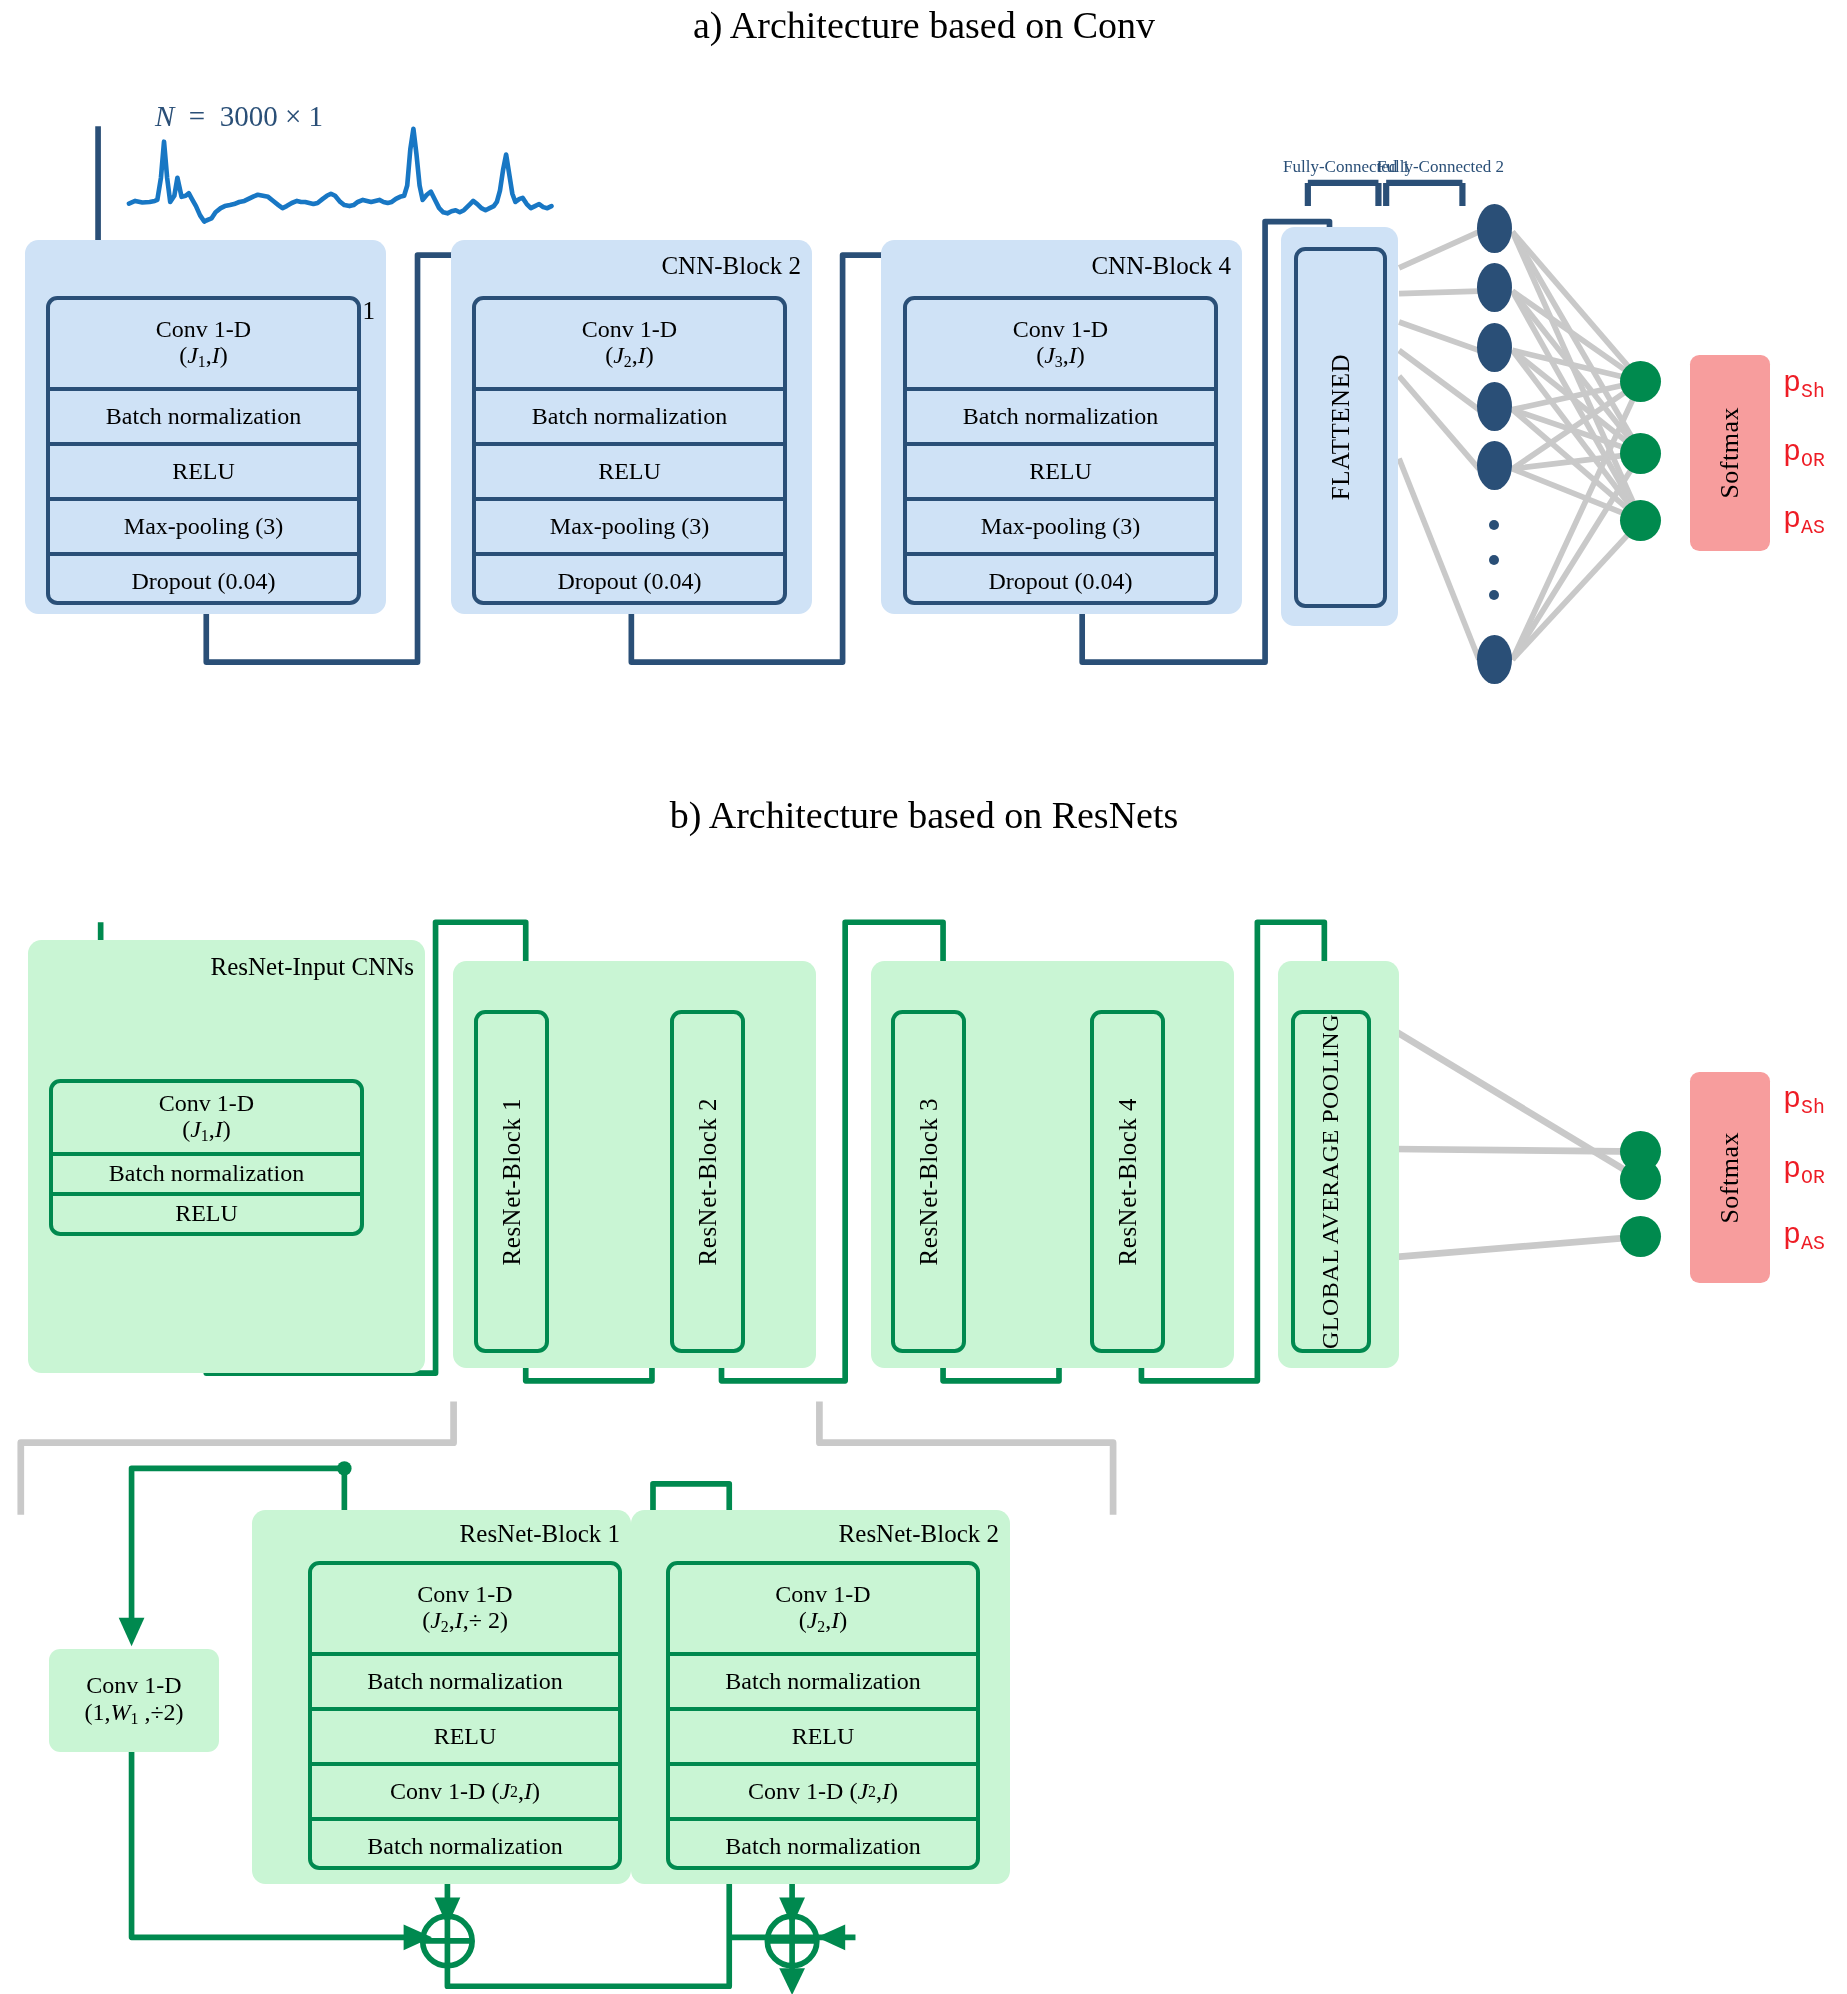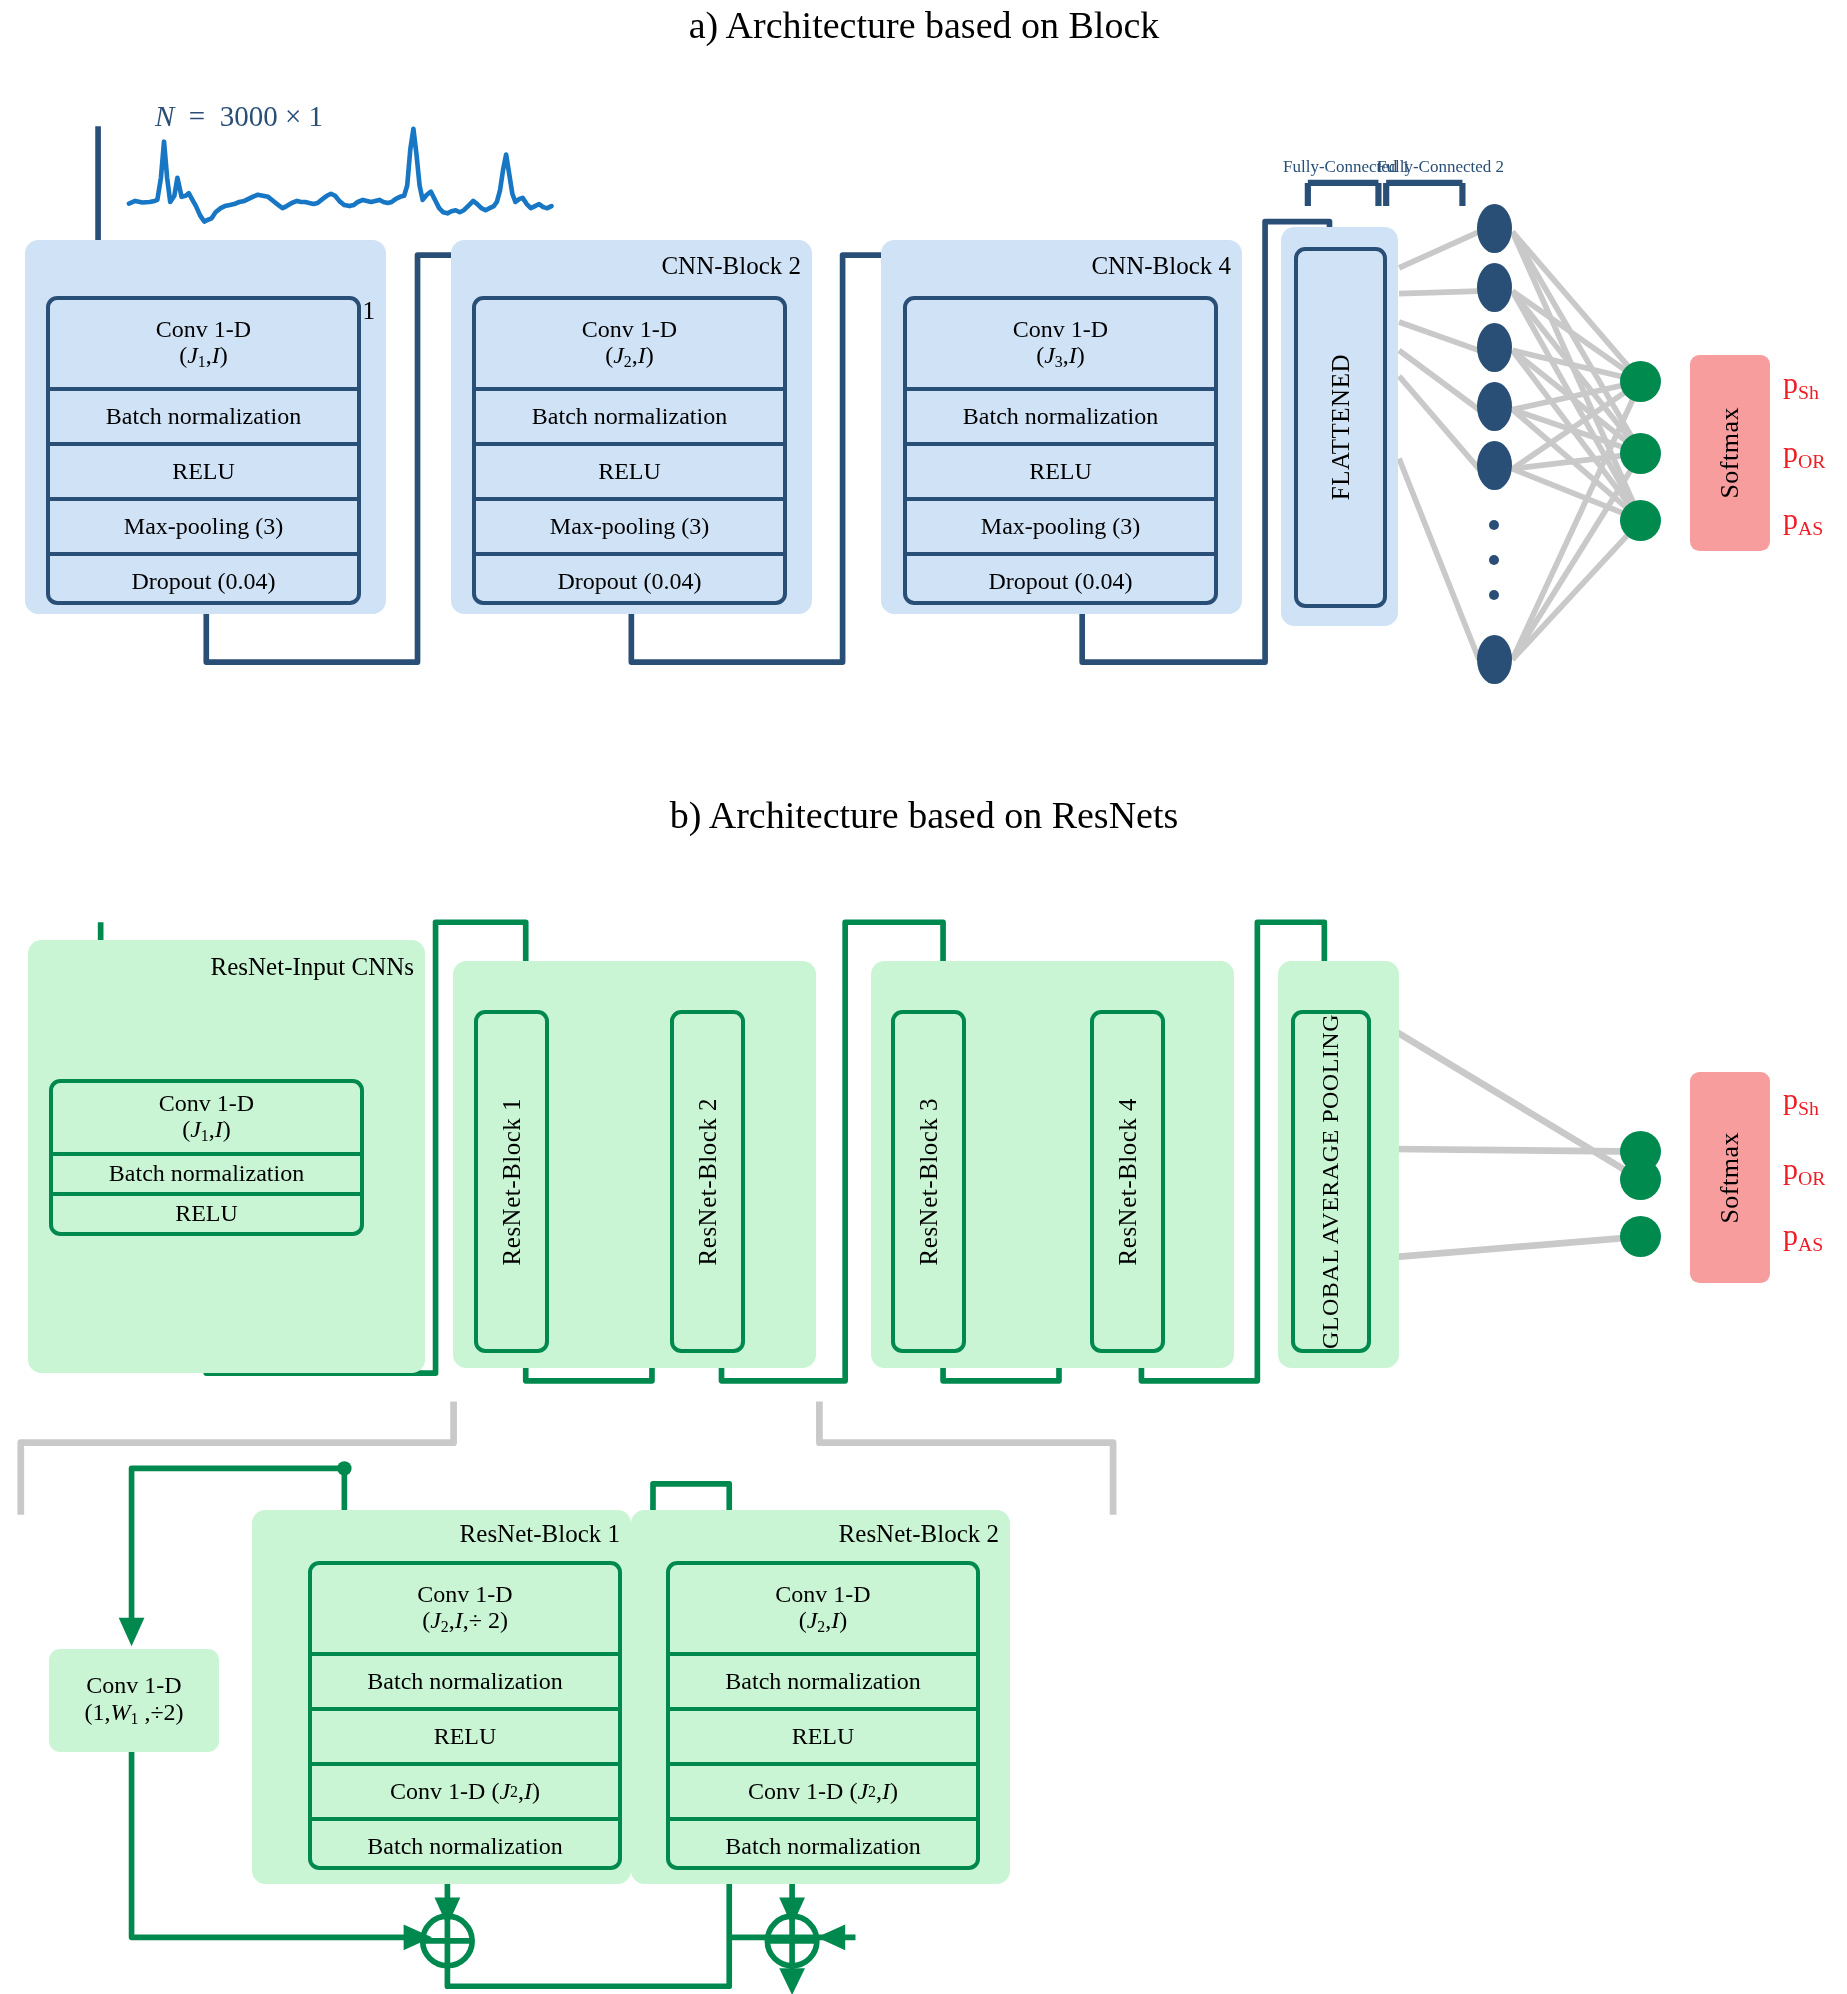--- a/index.html
+++ b/index.html
@@ -58,31 +58,31 @@
   .node.green { background:#008a4e; }
   .dot { width:10.3px; height:10.3px; border-radius:50%; background:#2a4f77; }
 
   
   .softmax {
     background:#f79d9d; border-radius:9.3px;
     display:flex; align-items:center; justify-content:center;
   }
   .softmax .vtext { font-size:26px; color:#000; }
 
-  .plabel { color:#ee1c25; font-size:30px; white-space:nowrap; }
+  .plabel { color:#ee1c25; font-size:30px; white-space:nowrap;font-family:Liberation Mono, monospace; }
 
   
   .fc-label { color:#2a4f77; font-size:17px; text-align:center; white-space:nowrap; }
 
   svg.overlay { position:absolute; left:0; top:0; pointer-events:none; }
 </style>
 </head>
 <body>
 
-<div class="abs section-title" style="left:0; top:3.1px; width:1848px;">a) Architecture based on Block</div>
+<div class="abs section-title" style="left:0; top:3.1px; width:1848px;">a) Architecture based on Conv</div>
 
 <svg class="overlay" width="1848" height="1995" viewBox="0 0 3586 3872">
 
   <polyline fill="none" stroke="#1877c4" stroke-width="9" stroke-linejoin="round" stroke-linecap="round" points="250,395 262,390 276,393 290,392 300,390 305,388 312,345 318,275 324,345 330,392 338,380 344,345 352,382 360,380 366,375 372,386 380,400 388,418 396,430 400,428 410,424 418,412 428,404 436,400 446,398 454,396 464,392 474,390 482,386 492,381 500,378 510,380 520,382 530,390 540,398 548,404 556,400 566,394 576,390 584,392 592,392 600,394 608,396 616,394 626,386 634,380 642,376 650,380 660,392 668,398 678,400 686,398 694,392 704,388 712,390 720,392 728,390 736,388 744,392 752,394 760,392 768,386 776,382 784,380 790,360 796,290 802,250 808,300 814,360 820,388 828,378 836,372 844,388 852,404 860,412 868,414 876,410 884,408 892,412 900,408 906,402 912,396 918,390 926,396 934,404 942,408 950,404 958,400 964,392 970,370 976,330 982,300 988,338 994,376 1000,392 1008,386 1014,384 1022,396 1030,404 1038,400 1046,396 1054,402 1062,404 1070,400"></polyline>
 
   <line x1="190" y1="245" x2="190" y2="540" stroke="#2a4f77" stroke-width="11"></line>
   <polygon points="190,575 164,518 216,518" fill="#2a4f77"></polygon>
 
   <path d="M400,1185 L400,1285 L810,1285 L810,495 L1175,495 L1175,540" fill="none" stroke="#2a4f77" stroke-width="11" stroke-linejoin="round"></path>
   <polygon points="1175,575 1149,518 1201,518" fill="#2a4f77"></polygon>

